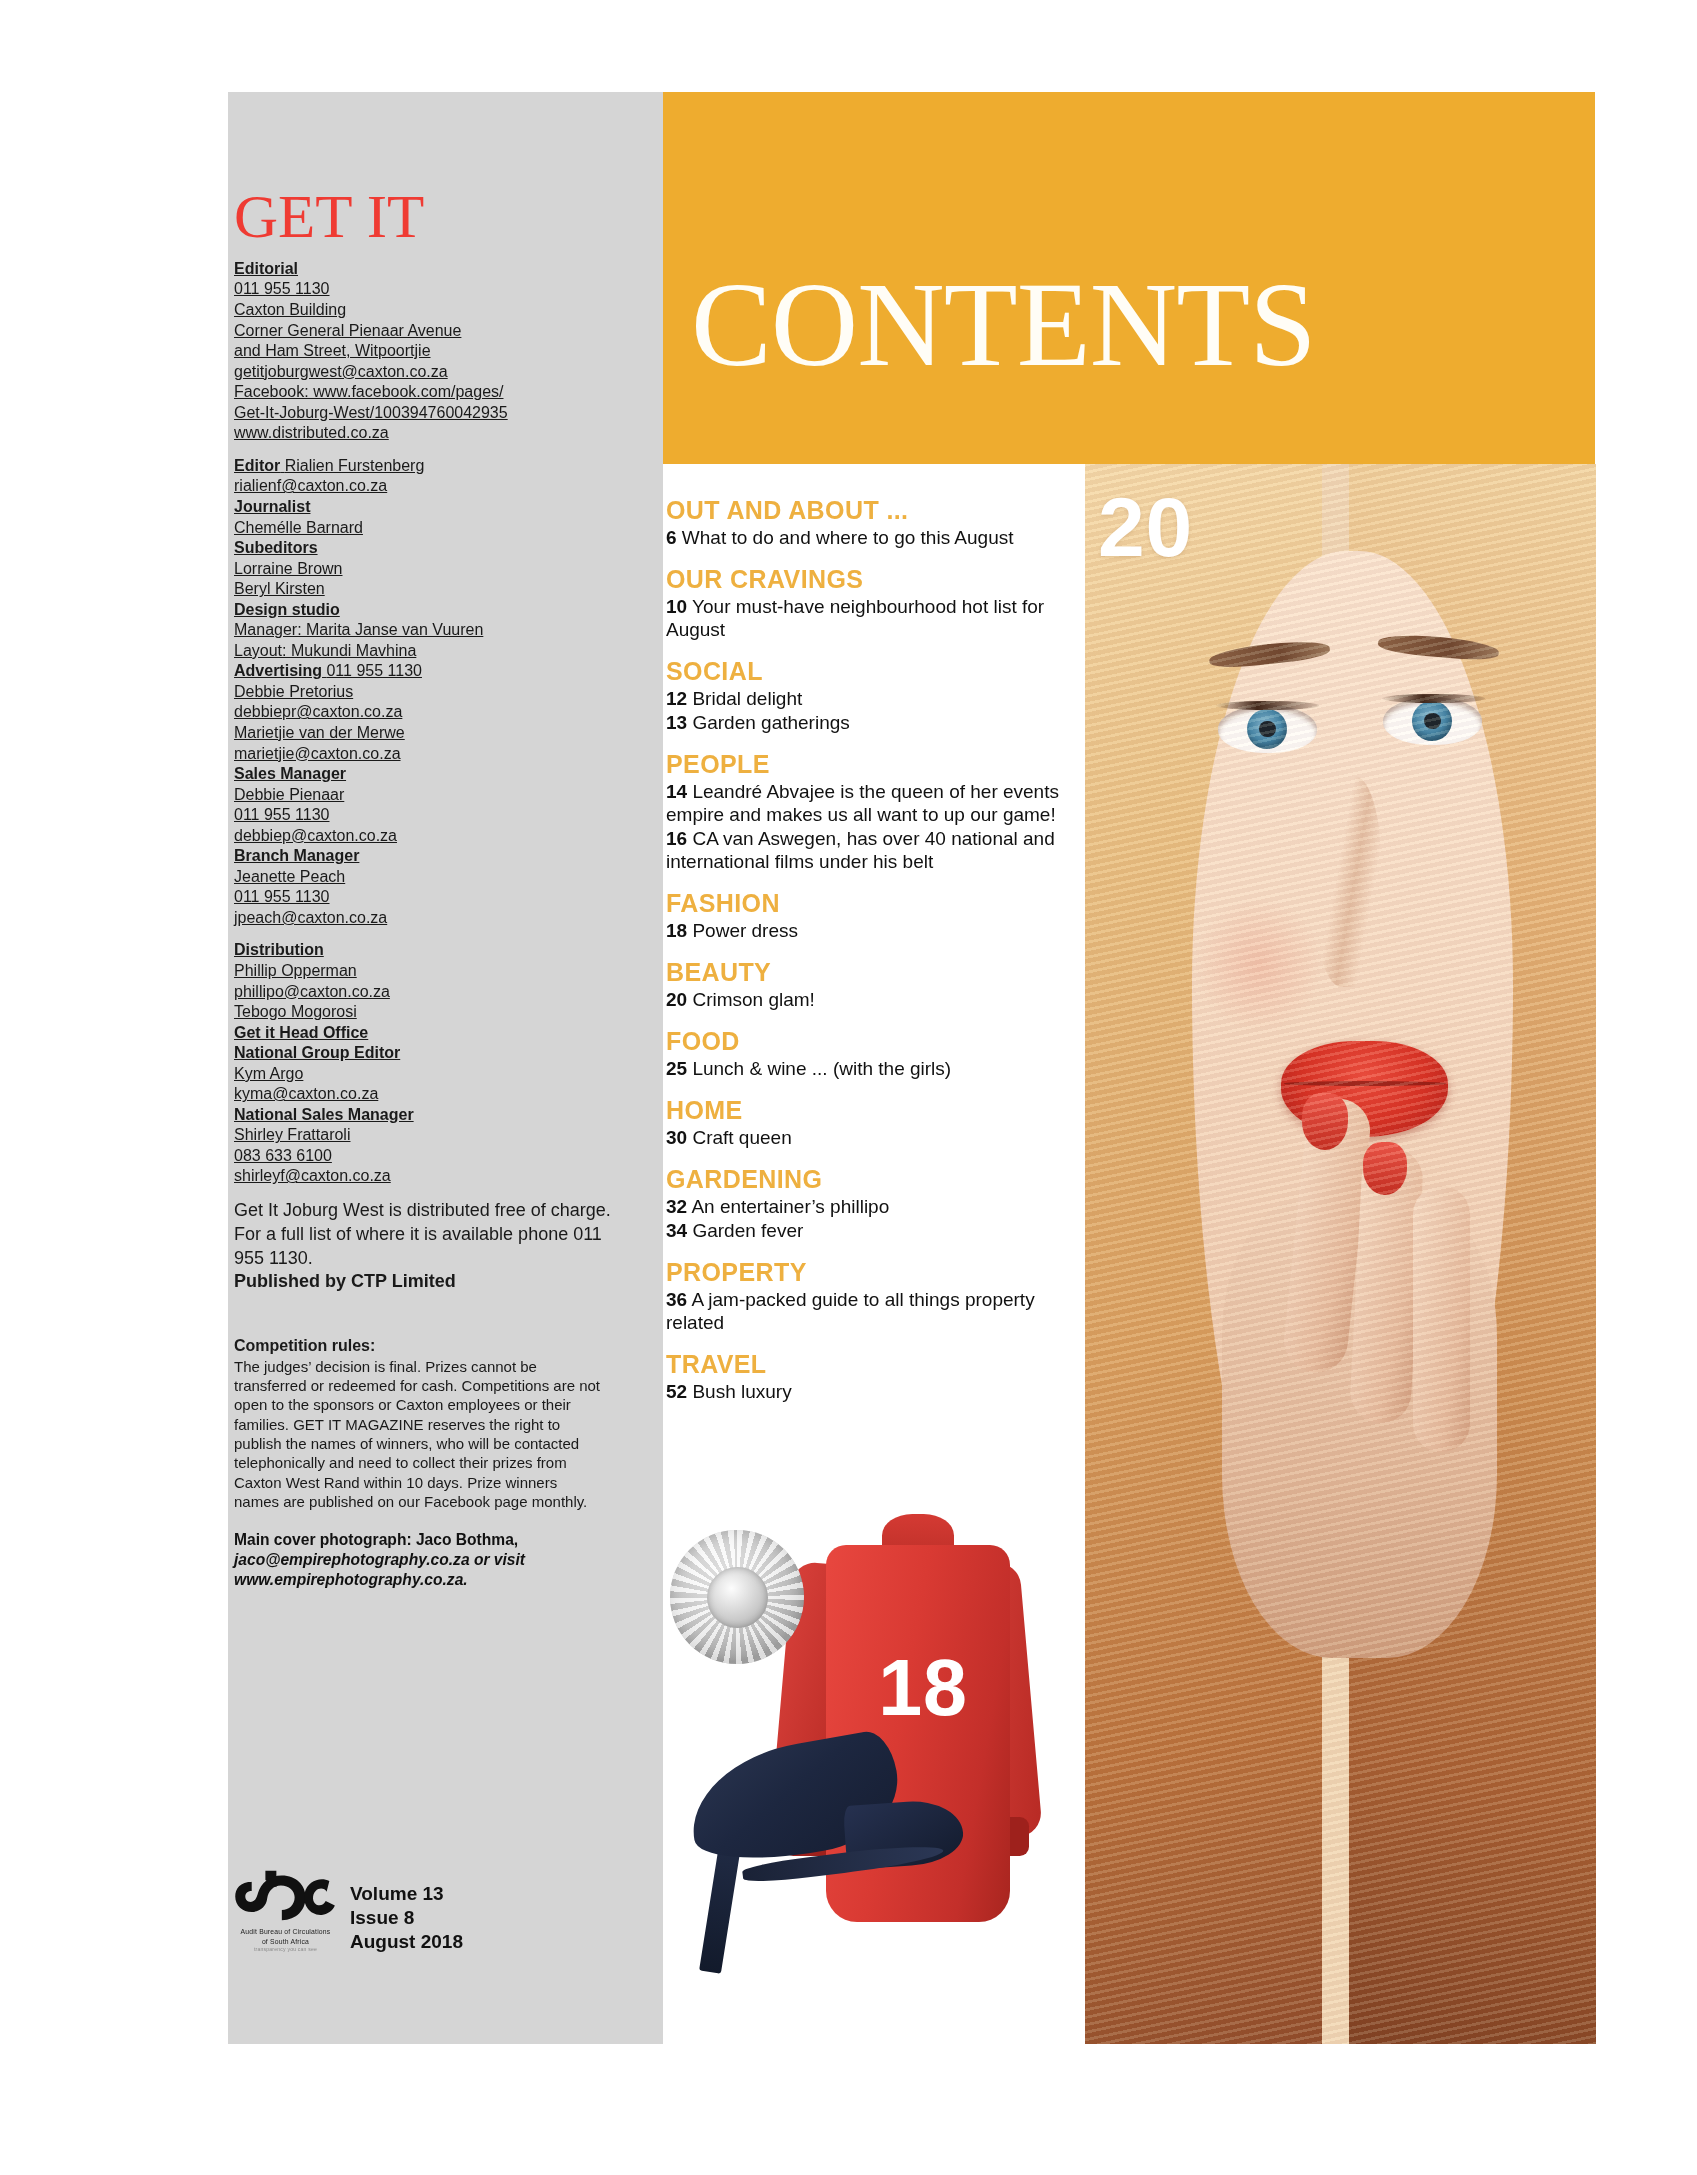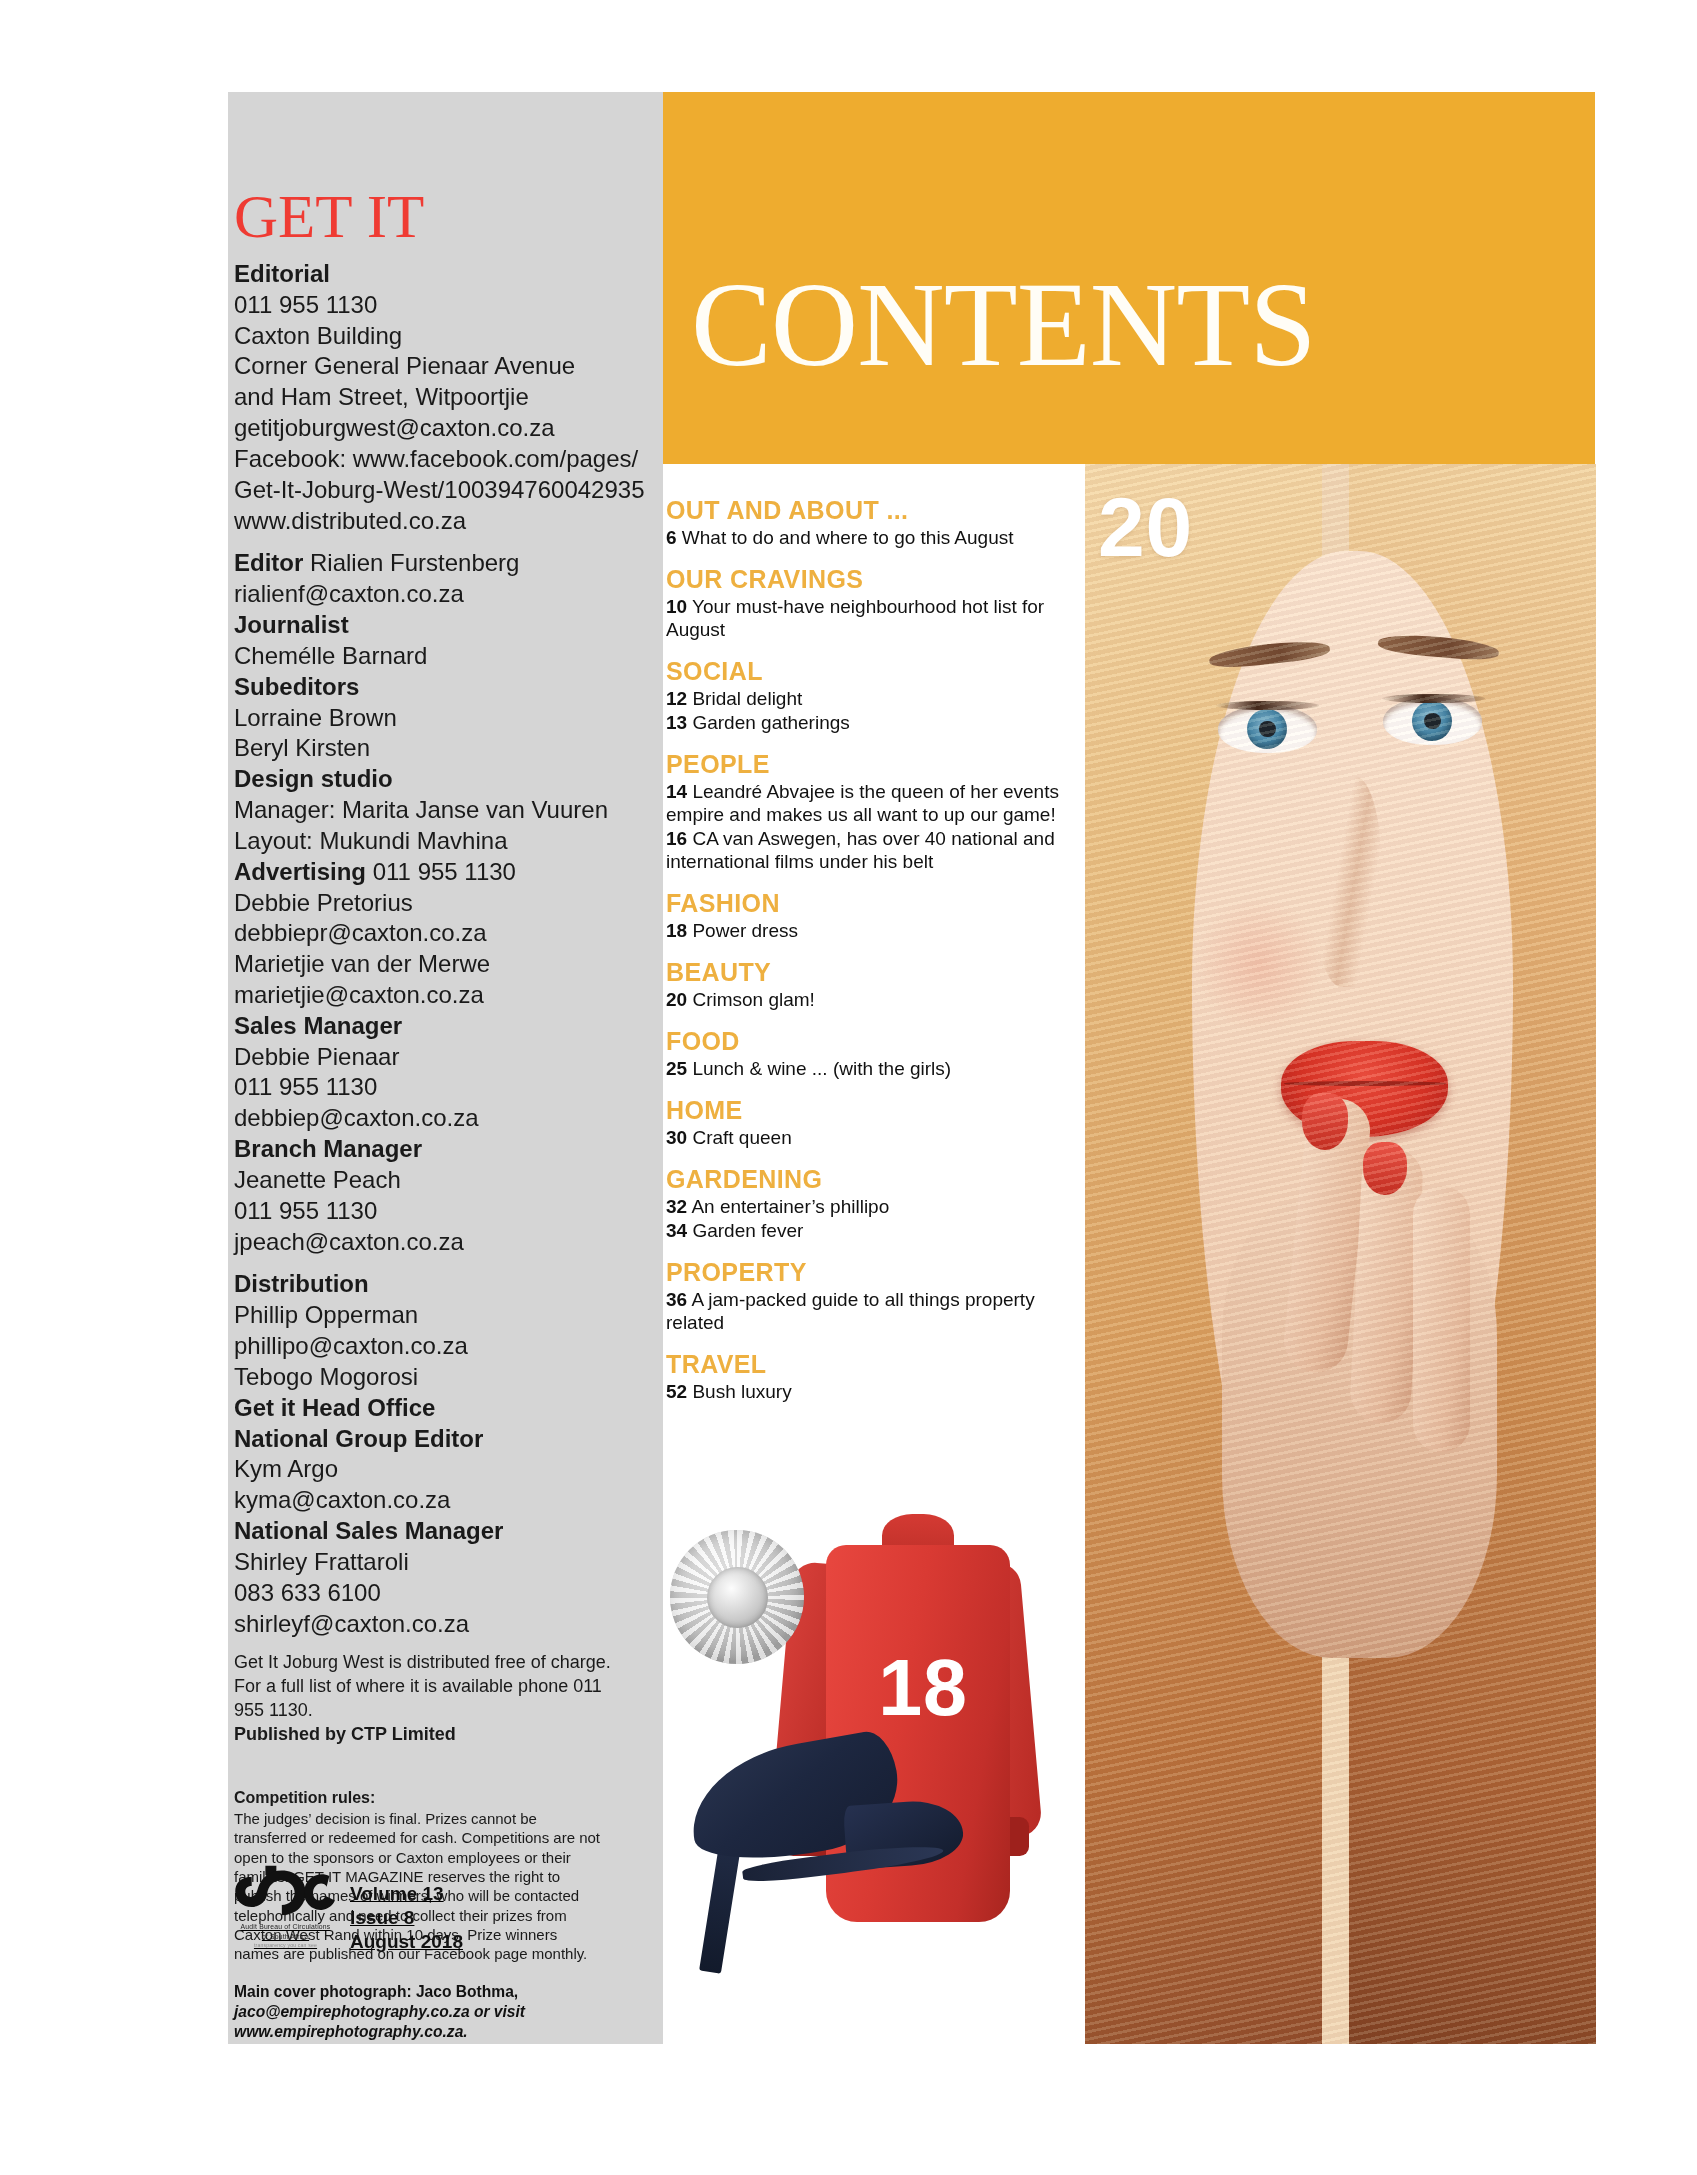--- a/index.html
+++ b/index.html
@@ -42,24 +42,25 @@
   #brand-title {
     font-family: "Liberation Serif", serif;
     font-size: 61px;
     line-height: 0.95;
     color: #ef3b33;
     letter-spacing: 0px;
     margin: 0 0 13px 0;
     font-weight: 400;
   }
   .ms-block {
-    font-size: 24px;
+    font-size: 16px;
     line-height: 1.285;
     color: #1a1a1a;
     margin-bottom: 12px;
+    text-decoration: underline;
   }
   .ms-block div { white-space: nowrap; }
   .ms-b { font-weight: bold; }
   .ms-para {
     font-size: 18px;
     line-height: 1.32;
     color: #1a1a1a;
     margin-bottom: 12px;
   }
   .ms-para div { white-space: normal; }
@@ -81,22 +82,21 @@
   }
   #cover-credit .ital { font-style: italic; }
 
   
   #abc-block {
     position: absolute;
     left: 234px;
     top: 1860px;
     width: 386px;
     display: flex;
-    align-items: center;
-    text-decoration: underline;
+    align-items: flex-end;
   }
   #abc-logo-wrap { width: 103px; }
   #abc-caption {
     font-size: 6.8px;
     color: #222;
     text-align: center;
     letter-spacing: 0.2px;
     line-height: 1.45;
     margin-top: 1.8px;
   }

